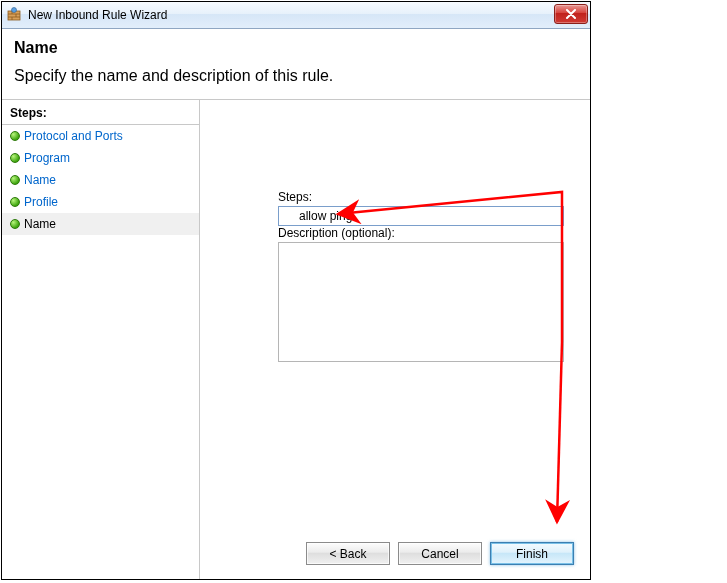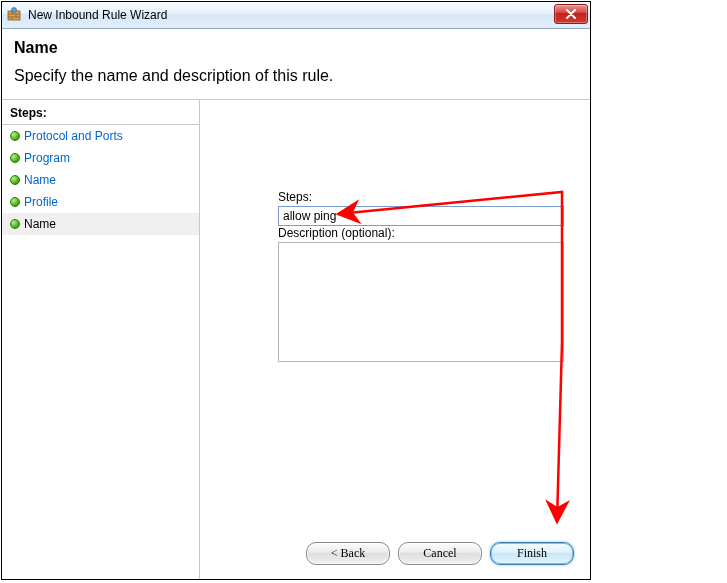--- a/index.html
+++ b/index.html
@@ -128,21 +128,21 @@
   .field-label {
     font-size: 12px;
     color: #000;
     margin-bottom: 2px;
   }
   .text-input {
     width: 100%;
     height: 20px;
     box-sizing: border-box;
     border: 1px solid #7a9ecb;
-    padding: 1px 4px;
+    padding: 1px 20px;
     font-family: inherit;
     font-size: 12px;
     outline: none;
   }
   .desc-label {
   }
   .textarea {
     width: 100%;
     height: 120px;
     box-sizing: border-box;
@@ -158,24 +158,24 @@
   .button-row {
     position: absolute;
     right: 16px;
     bottom: 14px;
     display: flex;
     gap: 8px;
   }
   .btn {
     width: 84px;
     height: 23px;
-    font-family: Liberation Serif, serif;
+    font-family: Liberation Sans, sans-serif;
     font-size: 12px;
     border: 1px solid #8b8b8b;
-    border-radius: 10px;
+    border-radius: 0;
     background: linear-gradient(to bottom, #fdfdfd 0%, #ebebeb 45%, #dddddd 46%, #f0f0f0 100%);
     box-shadow: inset 0 0 0 1px rgba(255,255,255,0.7);
     color: #000;
     cursor: default;
   }
   .btn.primary {
     border: 1px solid #3c7fb1;
     background: linear-gradient(to bottom, #f4fbff 0%, #dff1fb 45%, #c5e6f8 46%, #e4f4fd 100%);
     box-shadow: 0 0 0 1px #7ac1e8 inset, 0 0 3px rgba(60,150,210,0.6);
   }

